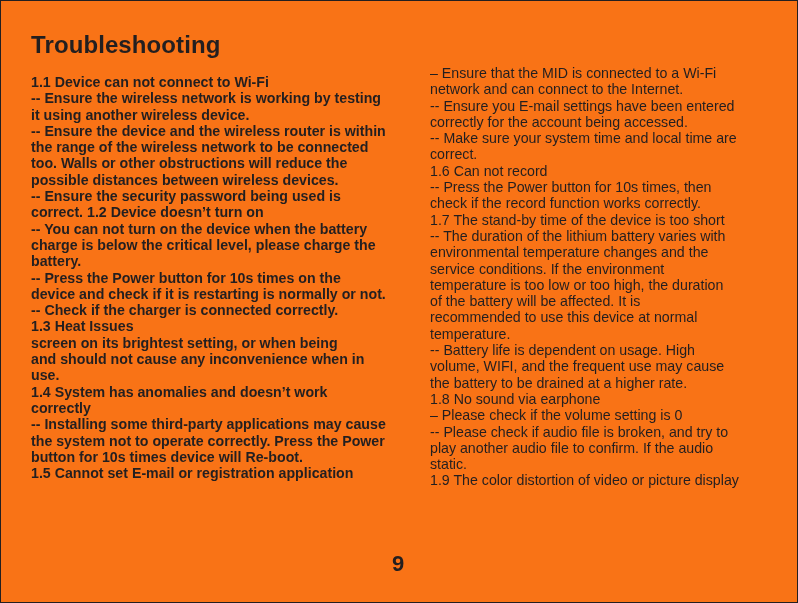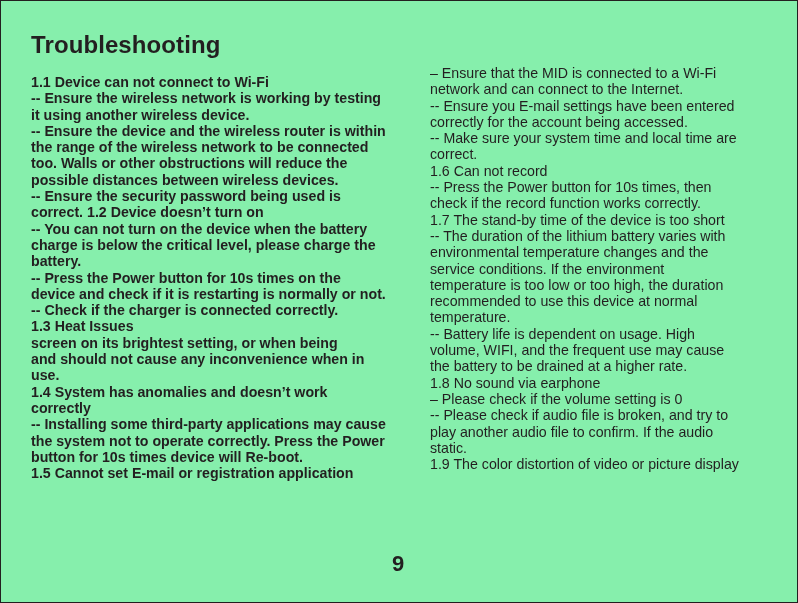--- a/index.html
+++ b/index.html
@@ -15,21 +15,21 @@
       font-family: "Liberation Sans", sans-serif;
       color: #231f20;
     }
     .page {
       position: absolute;
       left: 0;
       top: 0;
       width: 796px;
       height: 601px;
       border: 1px solid #231f20;
-      background: #86efac;
+      background: #f97316;
     }
     .title {
       position: absolute;
       left: 30px;
       top: 29px;
       font-size: 24px;
       font-weight: bold;
       line-height: 30px;
       margin: 0;
       letter-spacing: 0.1px;
@@ -105,20 +105,21 @@
     <span class="line">-- Make sure your system time and local time are</span>
     <span class="line">correct.</span>
     <span class="line">1.6 Can not record</span>
     <span class="line">-- Press the Power button for 10s times, then</span>
     <span class="line">check if the record function works correctly.</span>
     <span class="line">1.7 The stand-by time of the device is too short</span>
     <span class="line">-- The duration of the lithium battery varies with</span>
     <span class="line">environmental temperature changes and the</span>
     <span class="line">service conditions. If the environment</span>
     <span class="line">temperature is too low or too high, the duration</span>
+    <span class="line">of the battery will be affected. It is</span>
     <span class="line">recommended to use this device at normal</span>
     <span class="line">temperature.</span>
     <span class="line">-- Battery life is dependent on usage. High</span>
     <span class="line">volume, WIFI, and the frequent use may cause</span>
     <span class="line">the battery to be drained at a higher rate.</span>
     <span class="line">1.8 No sound via earphone</span>
     <span class="line">– Please check if the volume setting is 0</span>
     <span class="line">-- Please check if audio file is broken, and try to</span>
     <span class="line">play another audio file to confirm. If the audio</span>
     <span class="line">static.</span>

